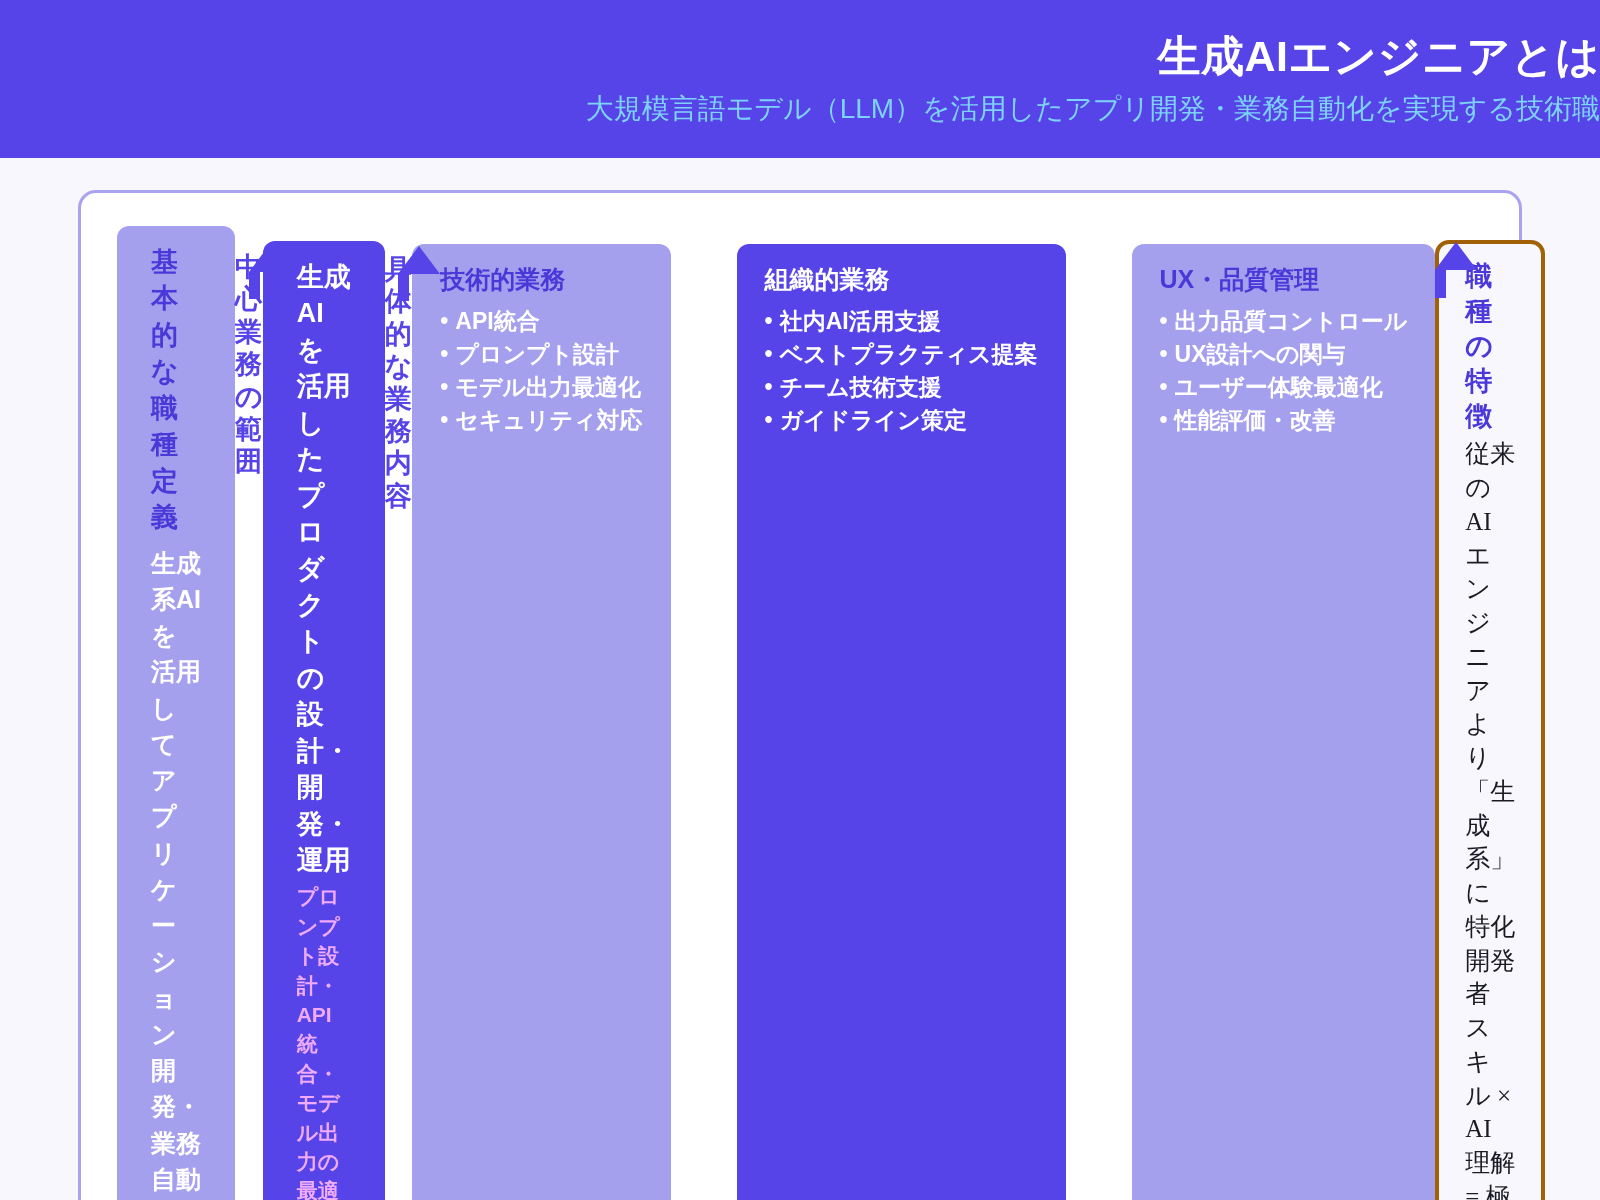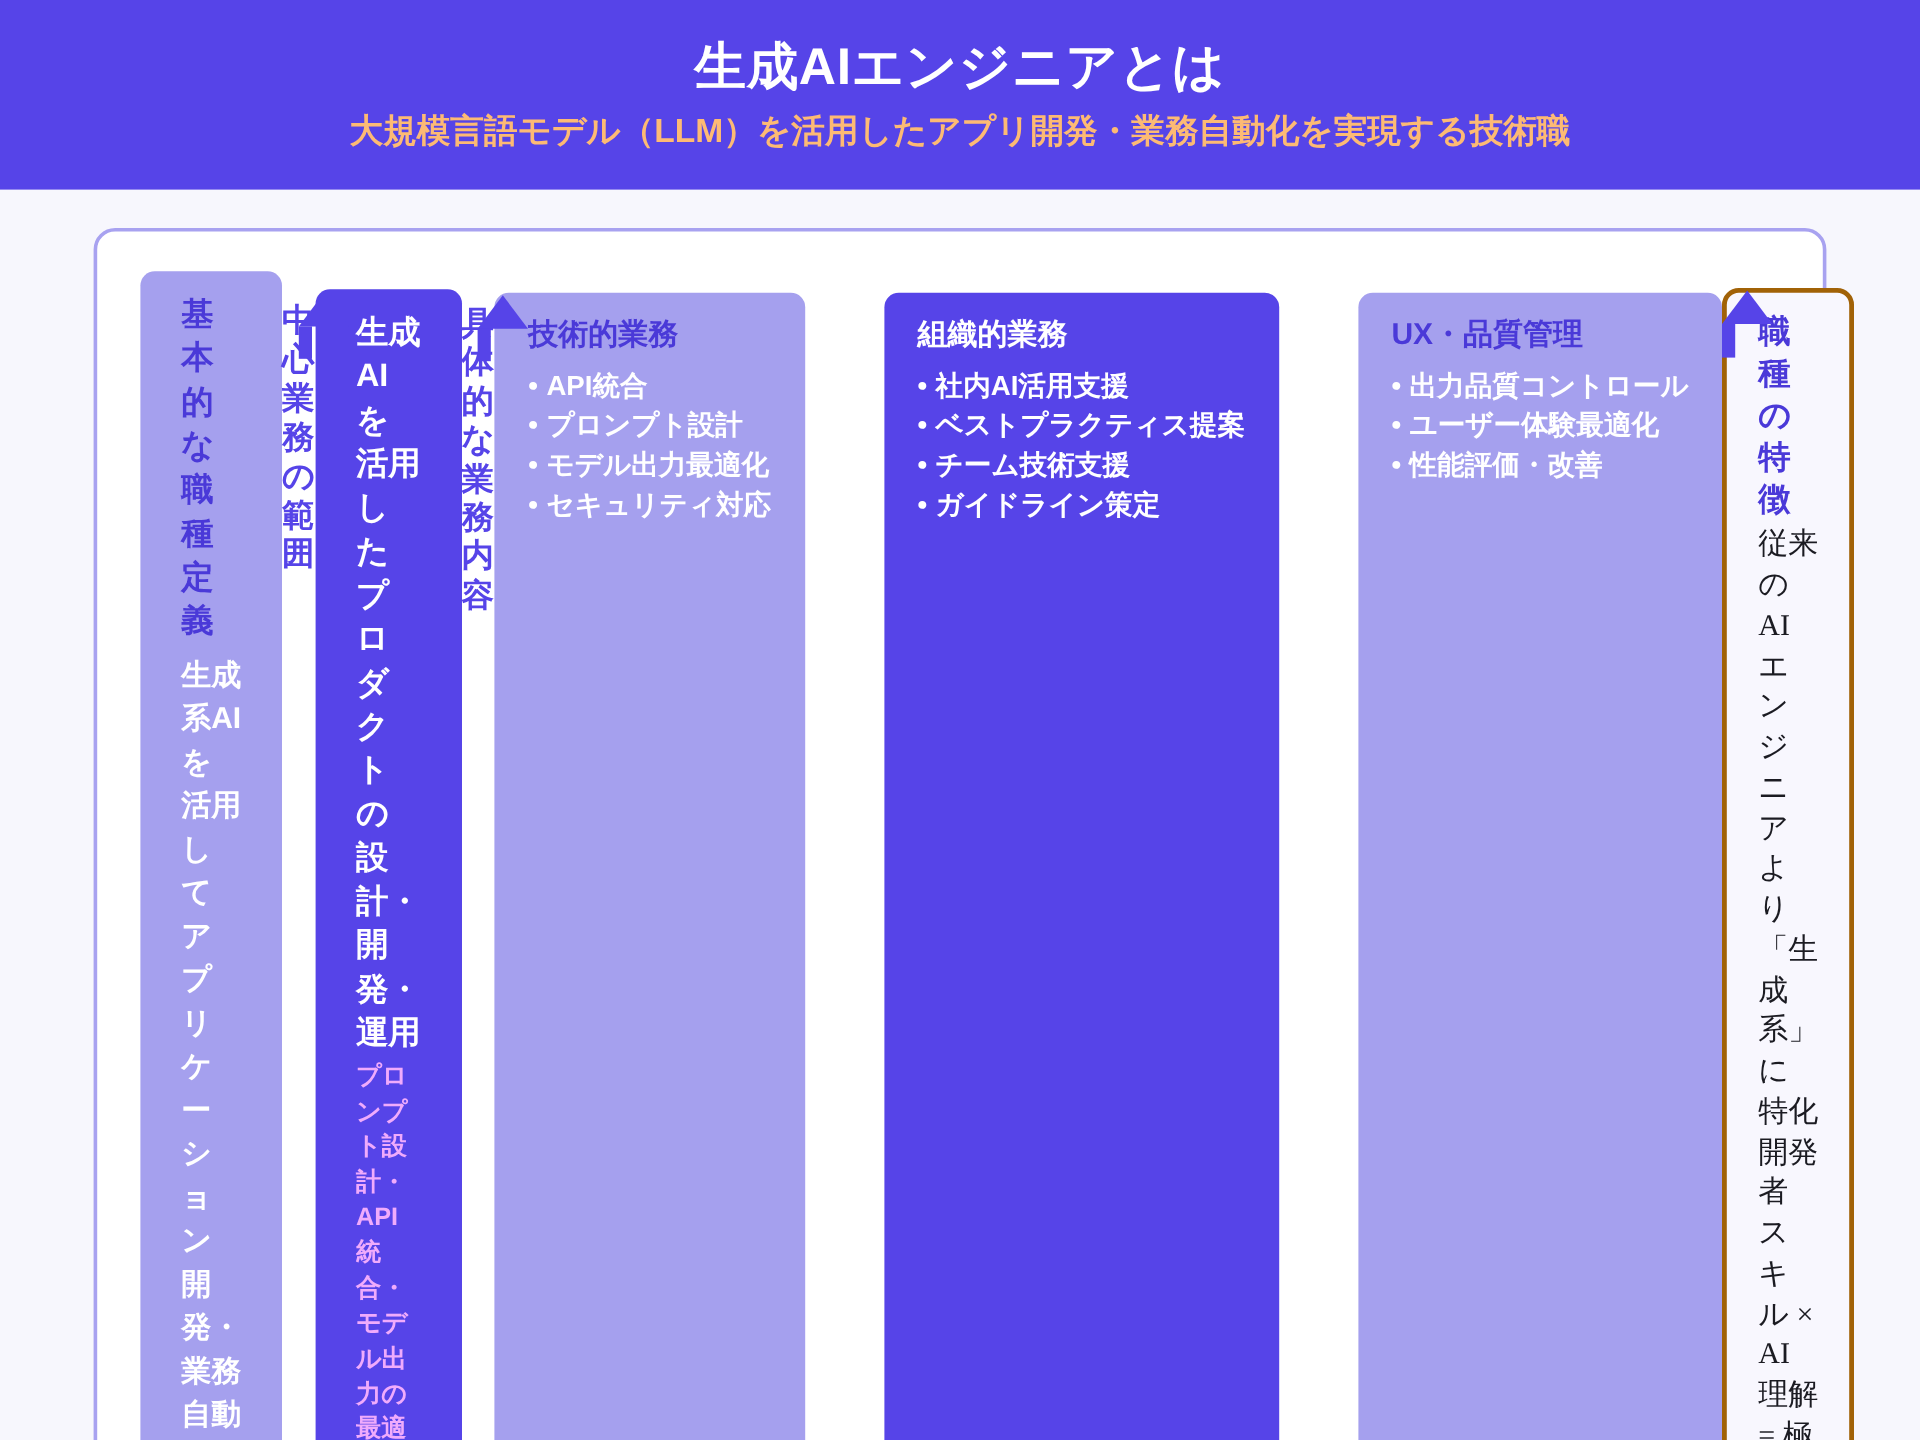--- a/index.html
+++ b/index.html
@@ -15,35 +15,35 @@
   }
 
   
   .header {
     background: #5644e8;
     width: 1600px;
     height: 158px;
     box-sizing: border-box;
     display: flex;
     flex-direction: column;
-    align-items: center;
+    align-items: flex-end;
     justify-content: center;
     gap: 14px;
   }
   .header-title {
     color: #ffffff;
     font-size: 43px;
     font-weight: bold;
     line-height: 1.1;
     letter-spacing: 0.5px;
   }
   .header-subtitle {
-    color: #fdba74;
+    color: #7dd3fc;
     font-size: 28px;
-    font-weight: bold;
+    font-weight: normal;
     line-height: 1.1;
   }
 
   
   .frame-wrap {
     padding: 32px 78px 0 78px;
     box-sizing: border-box;
   }
   .frame {
     border: 3px solid #a8a2f0;
@@ -253,20 +253,21 @@
           <li>ベストプラクティス提案</li>
           <li>チーム技術支援</li>
           <li>ガイドライン策定</li>
         </ul>
       </div>
 
       <div class="column light">
         <div class="col-title-dark">UX・品質管理</div>
         <ul class="col-list">
           <li>出力品質コントロール</li>
+          <li>UX設計への関与</li>
           <li>ユーザー体験最適化</li>
           <li>性能評価・改善</li>
         </ul>
       </div>
 
     </div>
 
     <div class="connector" style="margin-top:16px;">
       <div class="arrow-up">
         <div class="arrow-head"></div>

